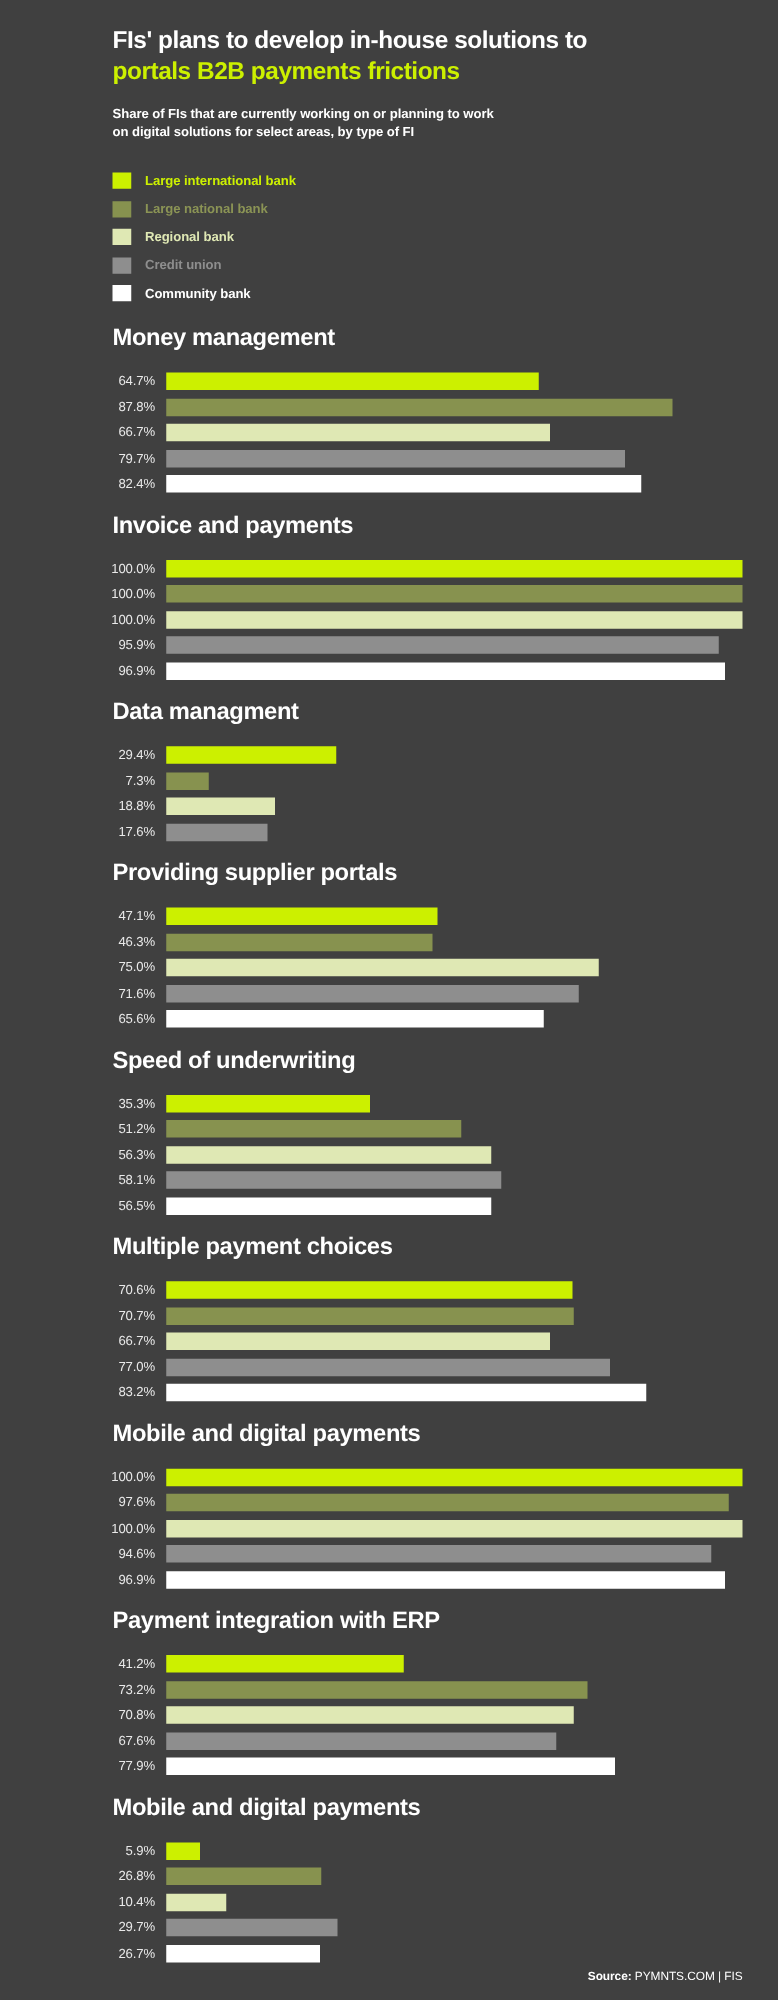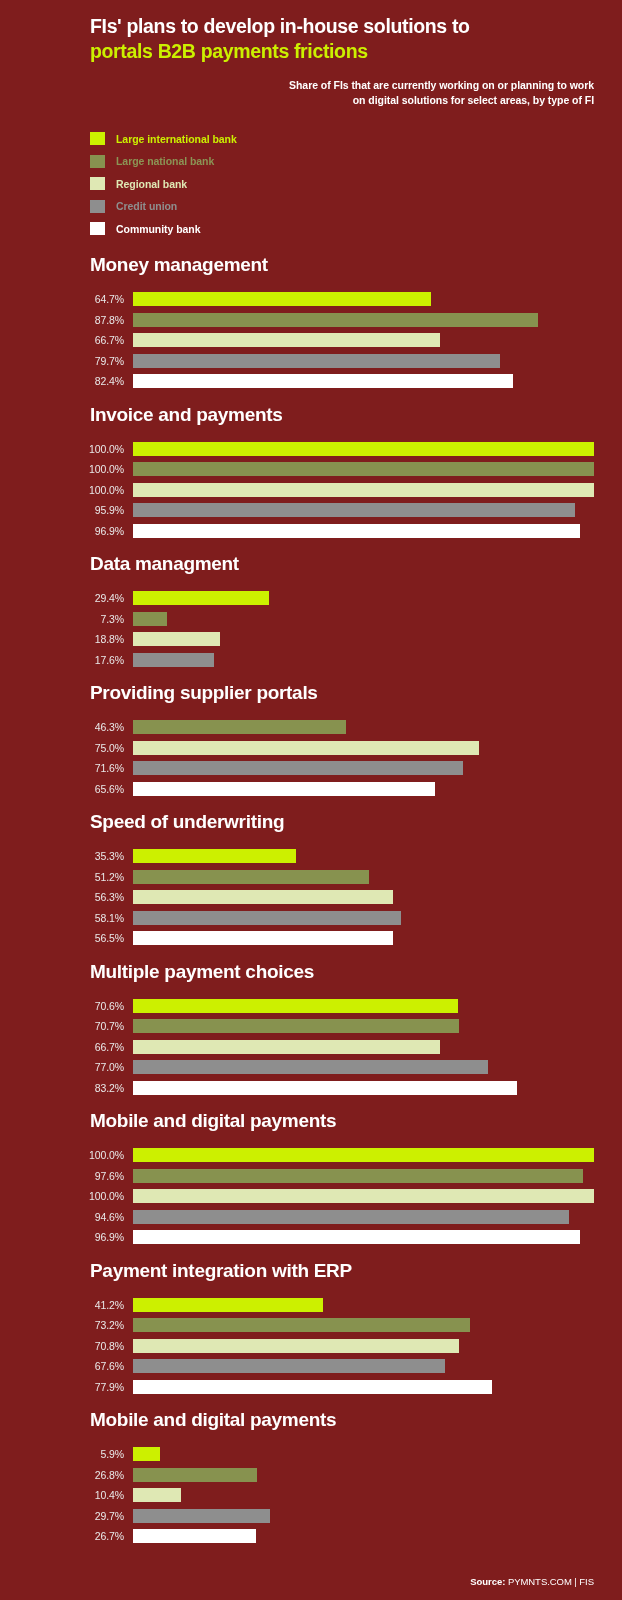--- a/index.html
+++ b/index.html
@@ -9,22 +9,22 @@
     height: 1600px;
     background: #1c1c1c;
     font-family: "Liberation Sans", sans-serif;
     -webkit-font-smoothing: antialiased;
   }
 
   .page {
     position: relative;
     width: 622px;
     height: 1600px;
-    background: #7f1d1d;
-    padding: 14px 28px 0 28px;
+    background: #404040;
+    padding: 20px 28px 0 28px;
     overflow: hidden;
   }
 
   
   .header { padding: 0 0 0 62px; }
 
   .title {
     font-size: 19.5px;
     font-weight: 700;
     line-height: 1.28;
@@ -34,21 +34,21 @@
   .title-line2 { color: #ccf000; display: block; }
 
   .subtitle {
     margin-top: 14px;
     font-size: 10.5px;
     font-weight: 700;
     line-height: 1.42;
     letter-spacing: -0.05px;
     color: #ffffff;
   }
-  .subtitle span { display: block; text-align: right; }
+  .subtitle span { display: block; }
 
   
   .legend {
     margin-top: 20px;
     padding-left: 62px;
   }
   .legend-row {
     display: flex;
     align-items: center;
     height: 22.5px;
@@ -248,20 +248,26 @@
         <div class="bar-row">
           <div class="bar-value">17.6%</div>
           <div class="bar-track">
             <div class="bar-fill" style="width: 17.6%; background: rgb(142, 142, 142);"></div>
           </div>
         </div>
       </div>
       <div class="section">
         <div class="section-title">Providing supplier portals</div>
         <div class="bar-row">
+          <div class="bar-value">47.1%</div>
+          <div class="bar-track">
+            <div class="bar-fill" style="width: 47.1%; background: rgb(204, 240, 0);"></div>
+          </div>
+        </div>
+        <div class="bar-row">
           <div class="bar-value">46.3%</div>
           <div class="bar-track">
             <div class="bar-fill" style="width: 46.3%; background: rgb(135, 146, 79);"></div>
           </div>
         </div>
         <div class="bar-row">
           <div class="bar-value">75.0%</div>
           <div class="bar-track">
             <div class="bar-fill" style="width: 75%; background: rgb(223, 232, 180);"></div>
           </div>

